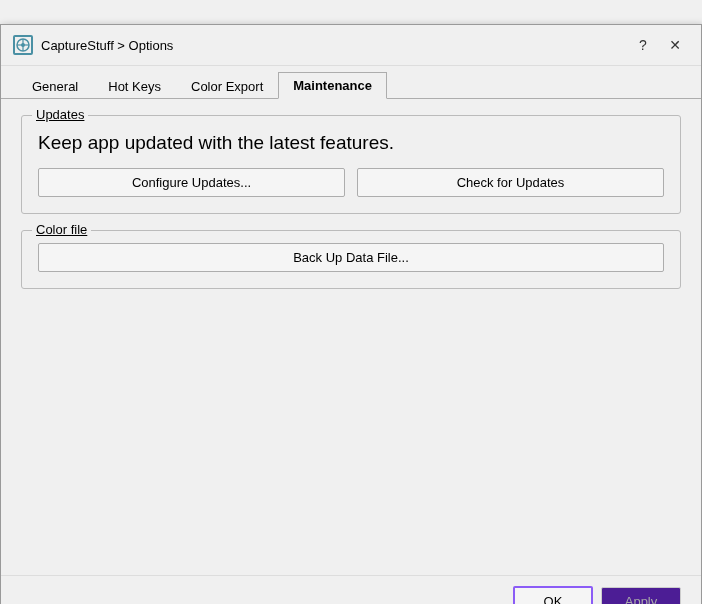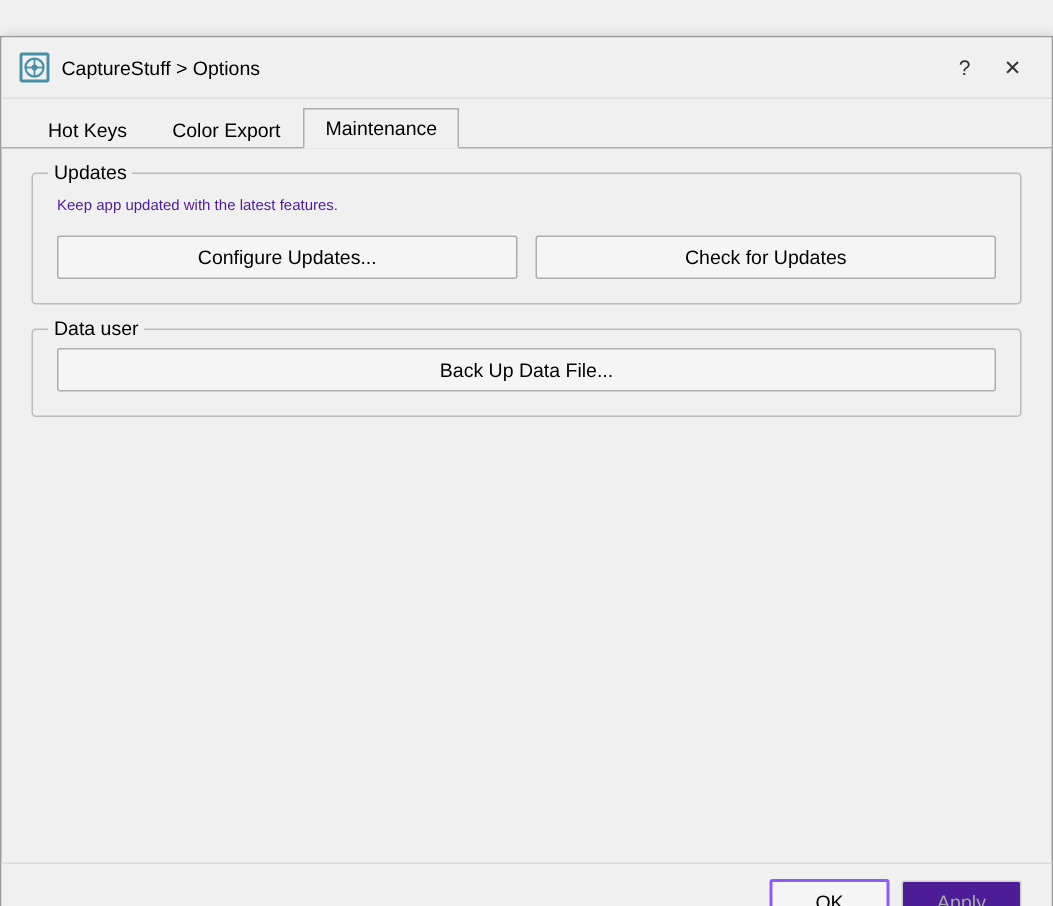--- a/index.html
+++ b/index.html
@@ -103,21 +103,21 @@
       border: 1px solid transparent;
       border-bottom: none;
       margin-bottom: -1px;
       white-space: nowrap;
     }
 
     .tab.active {
       background: #f0f0f0;
       border: 1px solid #adadad;
       border-bottom: 1px solid #f0f0f0;
-      font-weight: normal;
+      font-weight: bold;
     }
 
     .dialog-content {
       flex: 1;
       padding: 16px 20px;
       overflow: auto;
     }
 
     .section-box {
       border: 1px solid #bbb;
@@ -129,25 +129,26 @@
 
     .section-label {
       position: absolute;
       top: -9px;
       left: 10px;
       background: #f0f0f0;
       padding: 0 4px;
       font-size: 13px;
       font-weight: normal;
       color: #000;
+      text-decoration: underline;
     }
 
     .section-desc {
-      font-size: 10px;
-      color: #4c1d95;
+      font-size: 19px;
+      color: #000000;
       margin-bottom: 14px;
       margin-top: 4px;
     }
 
     .section-buttons {
       display: flex;
       gap: 12px;
       justify-content: flex-end;
     }
 
@@ -213,38 +214,39 @@
       </div>
       <span class="title-text">CaptureStuff &gt; Options</span>
     </div>
     <div class="title-bar-right">
       <button class="title-btn">?</button>
       <button class="title-btn close">✕</button>
     </div>
   </div>
 
   <div class="tab-bar">
+    <div class="tab">General</div>
     <div class="tab">Hot Keys</div>
     <div class="tab">Color Export</div>
     <div class="tab active">Maintenance</div>
   </div>
 
   <div class="dialog-content">
 
     <div class="section-box">
       <span class="section-label">Updates</span>
       <p class="section-desc">Keep app updated with the latest features.</p>
       <div class="section-buttons">
         <button class="action-btn">Configure Updates...</button>
         <button class="action-btn">Check for Updates</button>
       </div>
     </div>
 
     <div class="section-box">
-      <span class="section-label">Data user</span>
+      <span class="section-label">Color file</span>
       <div class="section-buttons">
         <button class="action-btn">Back Up Data File...</button>
       </div>
     </div>
 
   </div>
 
   <div class="dialog-footer">
     <button class="footer-btn ok">OK</button>
     <button class="footer-btn disabled">Apply</button>

